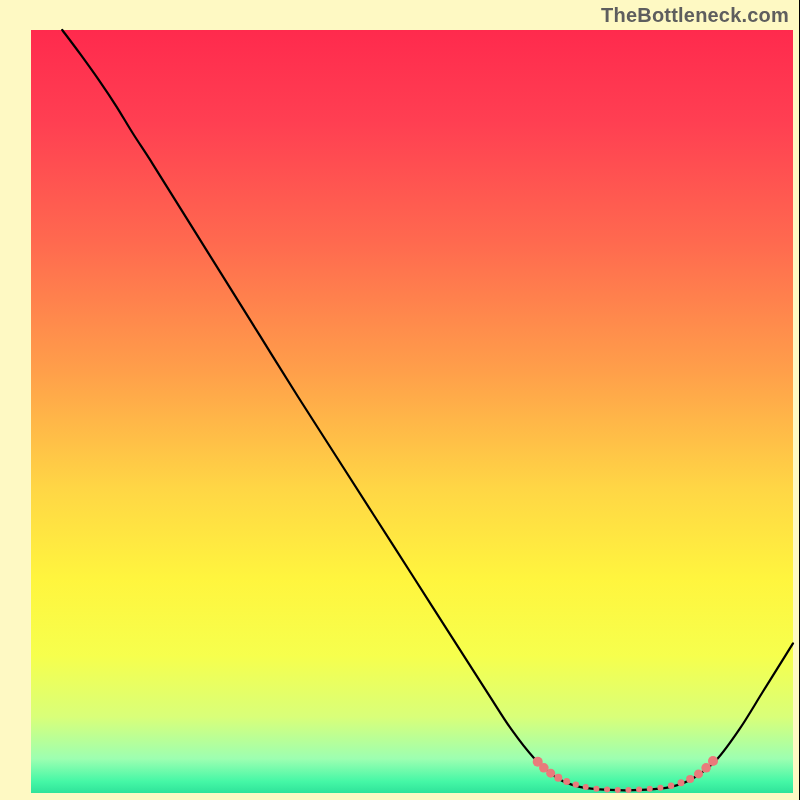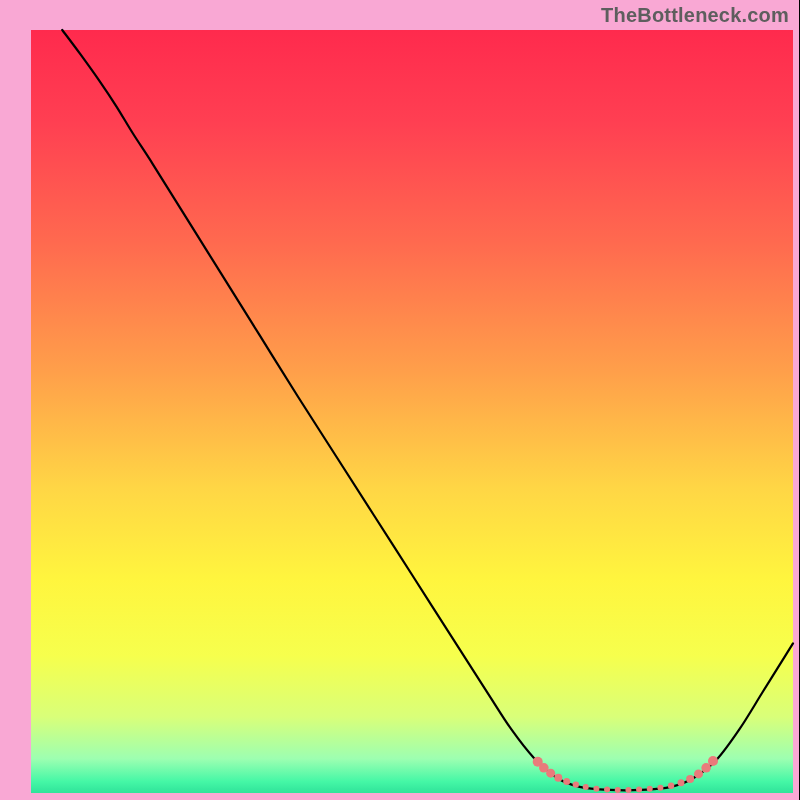--- a/index.html
+++ b/index.html
@@ -7,21 +7,21 @@
     padding: 0;
     width: 800px;
     height: 800px;
     background: #000;
     overflow: hidden;
   }
   .stage {
     position: relative;
     width: 799px;
     height: 800px;
-    background: #f9a8d4;
+    background: #fef9c3;
   }
   .watermark {
     position: absolute;
     top: 4px;
     right: 10px;
     font-family: Arial, Helvetica, sans-serif;
     font-size: 20px;
     font-weight: bold;
     color: #5e5e5e;
     letter-spacing: 0.2px;

